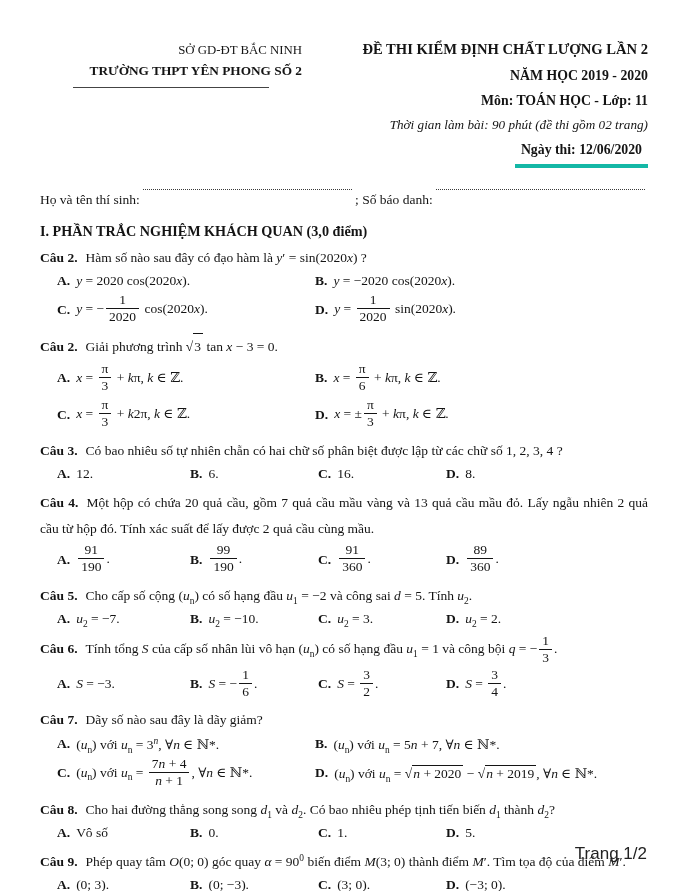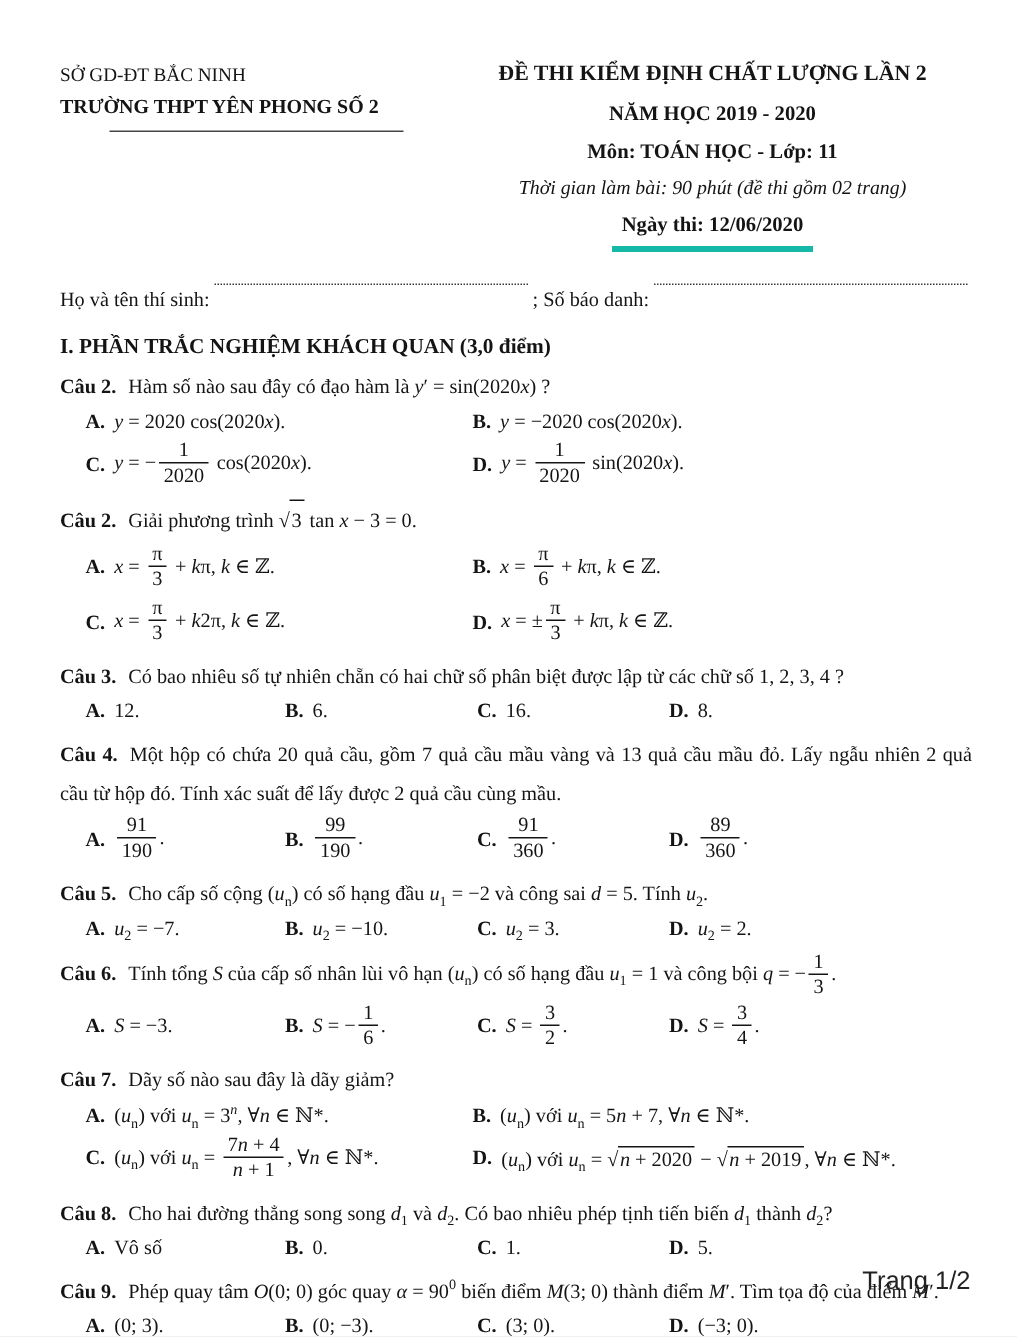--- a/index.html
+++ b/index.html
@@ -10,25 +10,25 @@
     background: #ffffff;
     box-sizing: border-box;
     padding: 36px 37px 0 40px;
     font-family: "Liberation Serif", "DejaVu Serif", serif;
     font-size: 13.5px;
     color: #141414;
     overflow: hidden;
   }
   
   .header { display: flex; }
-  .header-left { width: 262px; text-align: left; padding-top: 5px; line-height: 1.55; }
+  .header-left { width: 262px; text-align: right; padding-top: 5px; line-height: 1.55; }
   .dept { font-size: 12.8px; }
   .school { font-weight: bold; font-size: 13.3px; white-space: nowrap; }
   .rule { width: 196px; height: 1px; background: #444; margin: 6px auto 0; }
-  .header-right { flex: 1; text-align: center; line-height: 1.82; }
+  .header-right { flex: 1; text-align: right; line-height: 1.82; }
   .title1 { font-weight: bold; font-size: 14.6px; white-space: nowrap; }
   .yearline, .subjline { font-weight: bold; font-size: 13.8px; }
   .durline { font-style: italic; font-size: 13.2px; }
   .dateline { display: inline-block; font-weight: bold; font-size: 13.8px;
               border-bottom: 4px solid #14b8a6; padding: 0 6px 2px; }
   
   .name-line { display: flex; align-items: flex-start; margin-top: 24px; white-space: nowrap; }
   .leader { flex: 1; border-bottom: 1.6px dotted #3a3a3a; transform: translateY(-3px); margin: 0 3px; }
   
   .section-heading { font-weight: bold; font-size: 14.2px; margin-top: 15px; }

